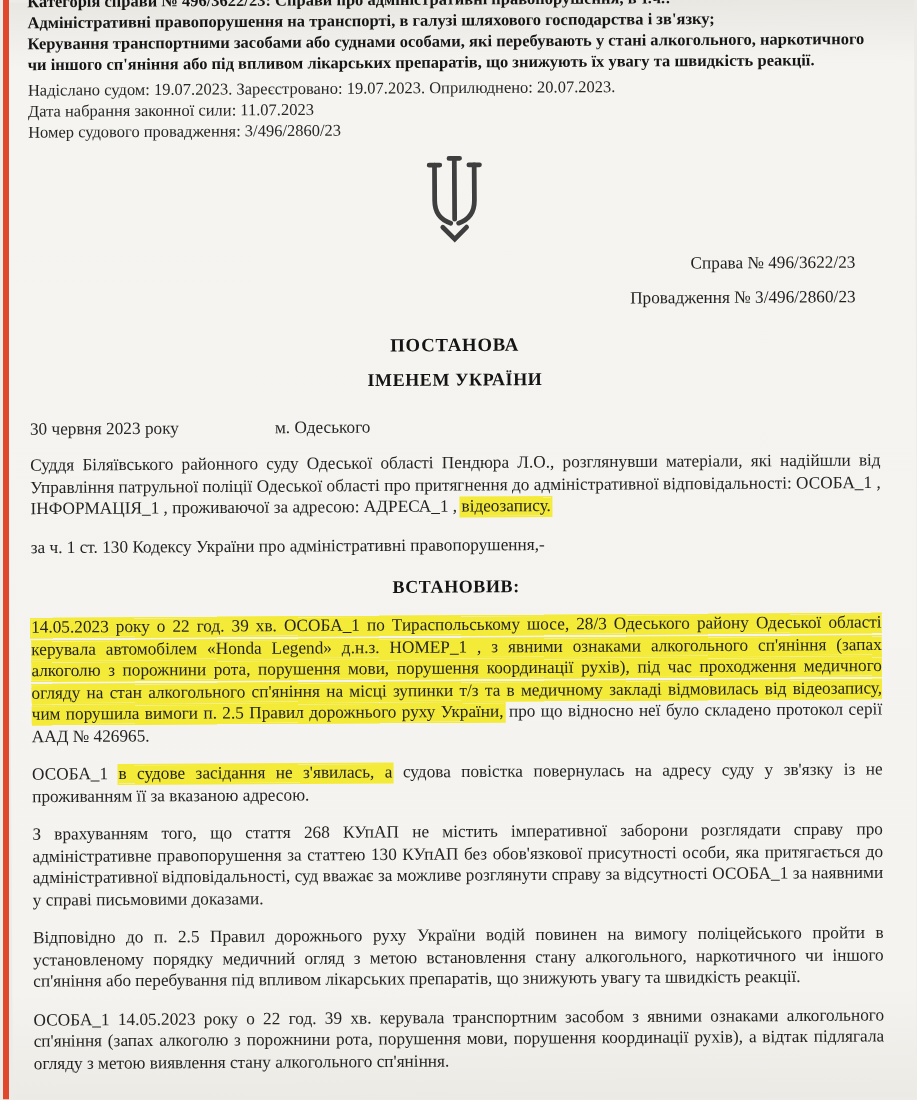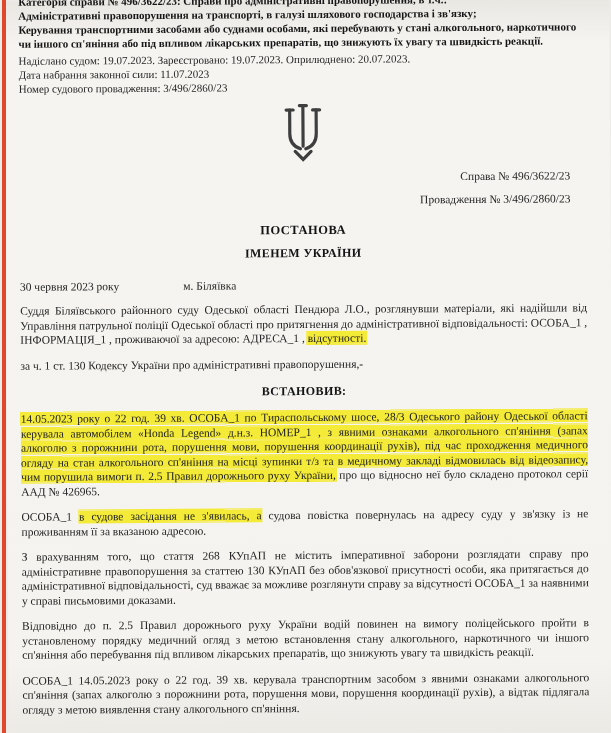--- a/index.html
+++ b/index.html
@@ -123,25 +123,25 @@
     <div class="caserefs">
       <div class="ref1">Справа № 496/3622/23</div>
       <div class="ref2">Провадження № 3/496/2860/23</div>
     </div>
 
     <div class="title">ПОСТАНОВА</div>
     <div class="subtitle">ІМЕНЕМ УКРАЇНИ</div>
 
     <div class="dateline">
       <span>30 червня 2023 року</span>
-      <span>м. Біляївка</span>
+      <span>м. Одеського</span>
     </div>
 
     <p class="par"><span>Суддя Біляївського районного суду Одеської області Пендюра Л.О., розглянувши матеріали, які надійшли від Управління патрульної поліції Одеської області про притягнення до адміністративної відповідальності: ОСОБА_1 , ІНФОРМАЦІЯ_1 , проживаючої за адресою: АДРЕСА_1 ,</span>
-      <span class="hl">відсутності.</span></p>
+      <span class="hl">відеозапису.</span></p>
 
     <p class="par">за ч. 1 ст. 130 Кодексу України про адміністративні правопорушення,-</p>
 
     <div class="heading">ВСТАНОВИВ:</div>
 
     <p class="par"><span class="hl">14.05.2023 року о 22 год. 39 хв. ОСОБА_1 по Тираспольському шосе, 28/3 Одеського району Одеської області керувала автомобілем «Honda Legend» д.н.з. НОМЕР_1 , з явними ознаками алкогольного сп'яніння (запах алкоголю з порожнини рота, порушення мови, порушення координації рухів), під час проходження медичного огляду на стан алкогольного сп'яніння на місці зупинки т/з та в медичному закладі відмовилась від відеозапису, чим порушила вимоги п. 2.5 Правил дорожнього руху України,</span>
       <span>про що відносно неї було складено протокол серії ААД № 426965.</span></p>
 
     <p class="par"><span>ОСОБА_1</span>
       <span class="hl">в судове засідання не з'явилась, а</span>

